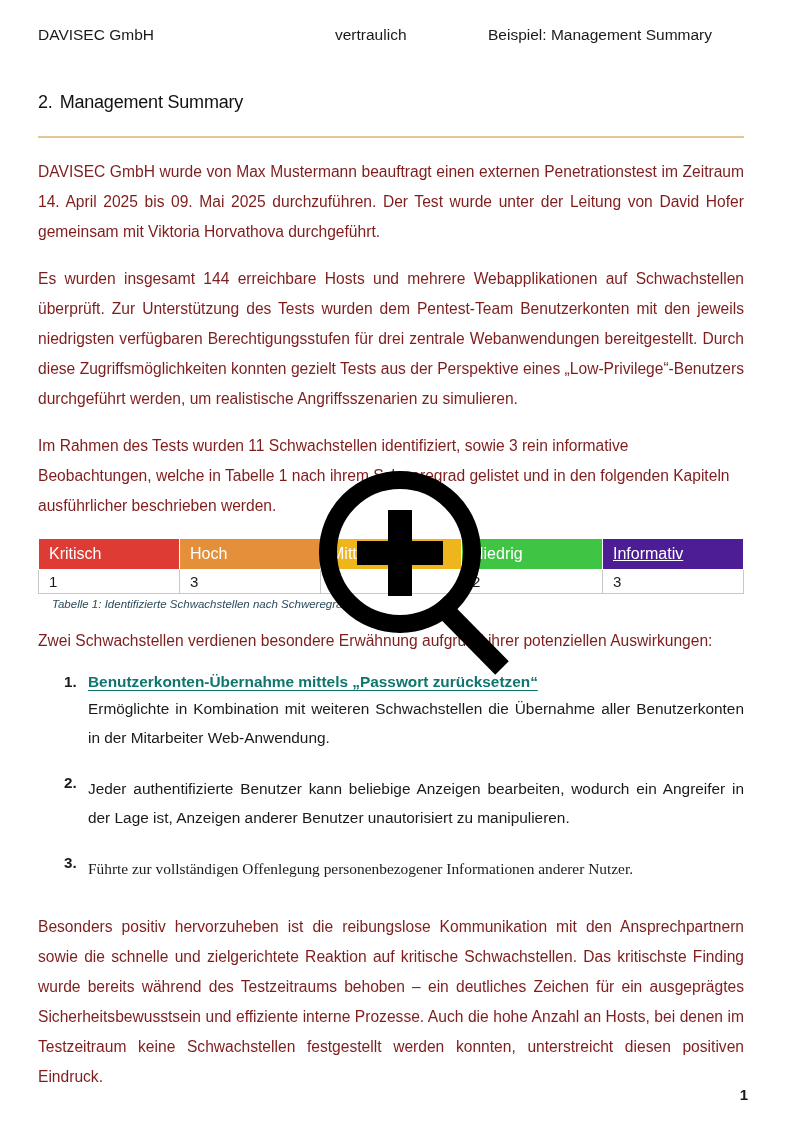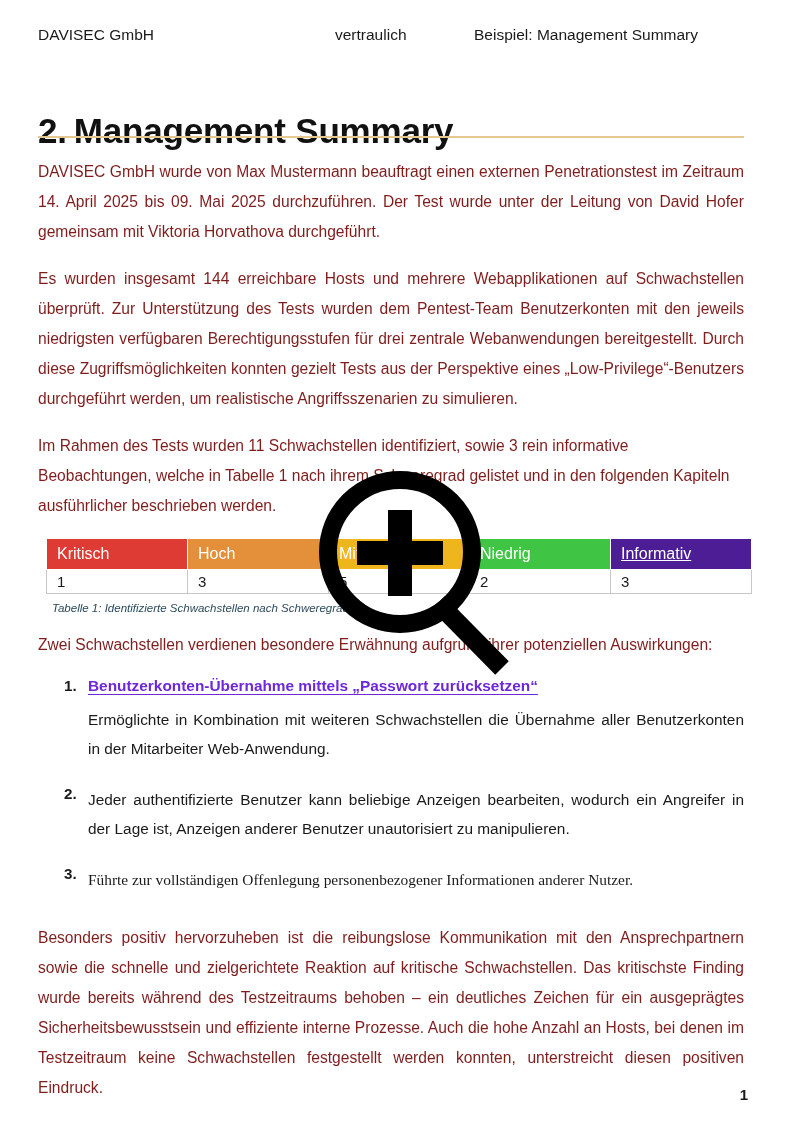--- a/index.html
+++ b/index.html
@@ -26,29 +26,29 @@
     left: 38px;
     top: 26px;
     width: 710px;
     height: 22px;
     font-size: 15.5px;
     color: #1a1a1a;
     white-space: nowrap;
   }
   .doc-header .hdr-left   { position: absolute; left: 0px;   top: 0; }
   .doc-header .hdr-center { position: absolute; left: 297px; top: 0; }
-  .doc-header .hdr-right  { position: absolute; left: 436px; top: 0; }
+  .doc-header .hdr-right  { position: absolute; left: 450px; top: 0; }
 
   
   .page-title {
     position: absolute;
     left: 38px;
-    top: 88px;
-    font-size: 35px;
-    font-weight: bold;
+    top: 80px;
+    font-size: 18px;
+    font-weight: normal;
     letter-spacing: -0.2px;
     color: #111111;
     white-space: nowrap;
   }
   .page-title .num { margin-right: 7px; }
 
   .title-rule {
     position: absolute;
     left: 38px;
     top: 136px;
@@ -72,21 +72,21 @@
     color: #7f1d1d;
   }
   p.para.left { text-align: left; }
   p.para.last { margin-bottom: 0; margin-top: 29px; }
 
   
   .sev-table {
     border-collapse: collapse;
     width: 706px;
     table-layout: fixed;
-    margin: 8px;
+    margin: 0;
   }
   .sev-table th {
     height: 31px;
     padding: 0 0 0 10px;
     text-align: left;
     font-size: 16px;
     font-weight: normal;
     color: #ffffff;
     border: 1px solid #ffffff;
     box-sizing: border-box;
@@ -127,23 +127,23 @@
     left: 26px;
     top: 0;
     font-size: 15.2px;
     font-weight: bold;
     color: #1a1a1a;
   }
   .f-title {
     display: inline-block;
     font-size: 15.4px;
     font-weight: bold;
-    color: #6d28d9;
+    color: #0f766e;
     text-underline-offset: 3px;
-    margin-bottom: 10px;
+    margin-bottom: 3px;
   }
   .f-desc {
     font-size: 15.4px;
     line-height: 29px;
     color: #1a1a1a;
     text-align: justify;
   }
   .f-desc.left { text-align: left; font-family: Liberation Serif, serif; }
 
   

